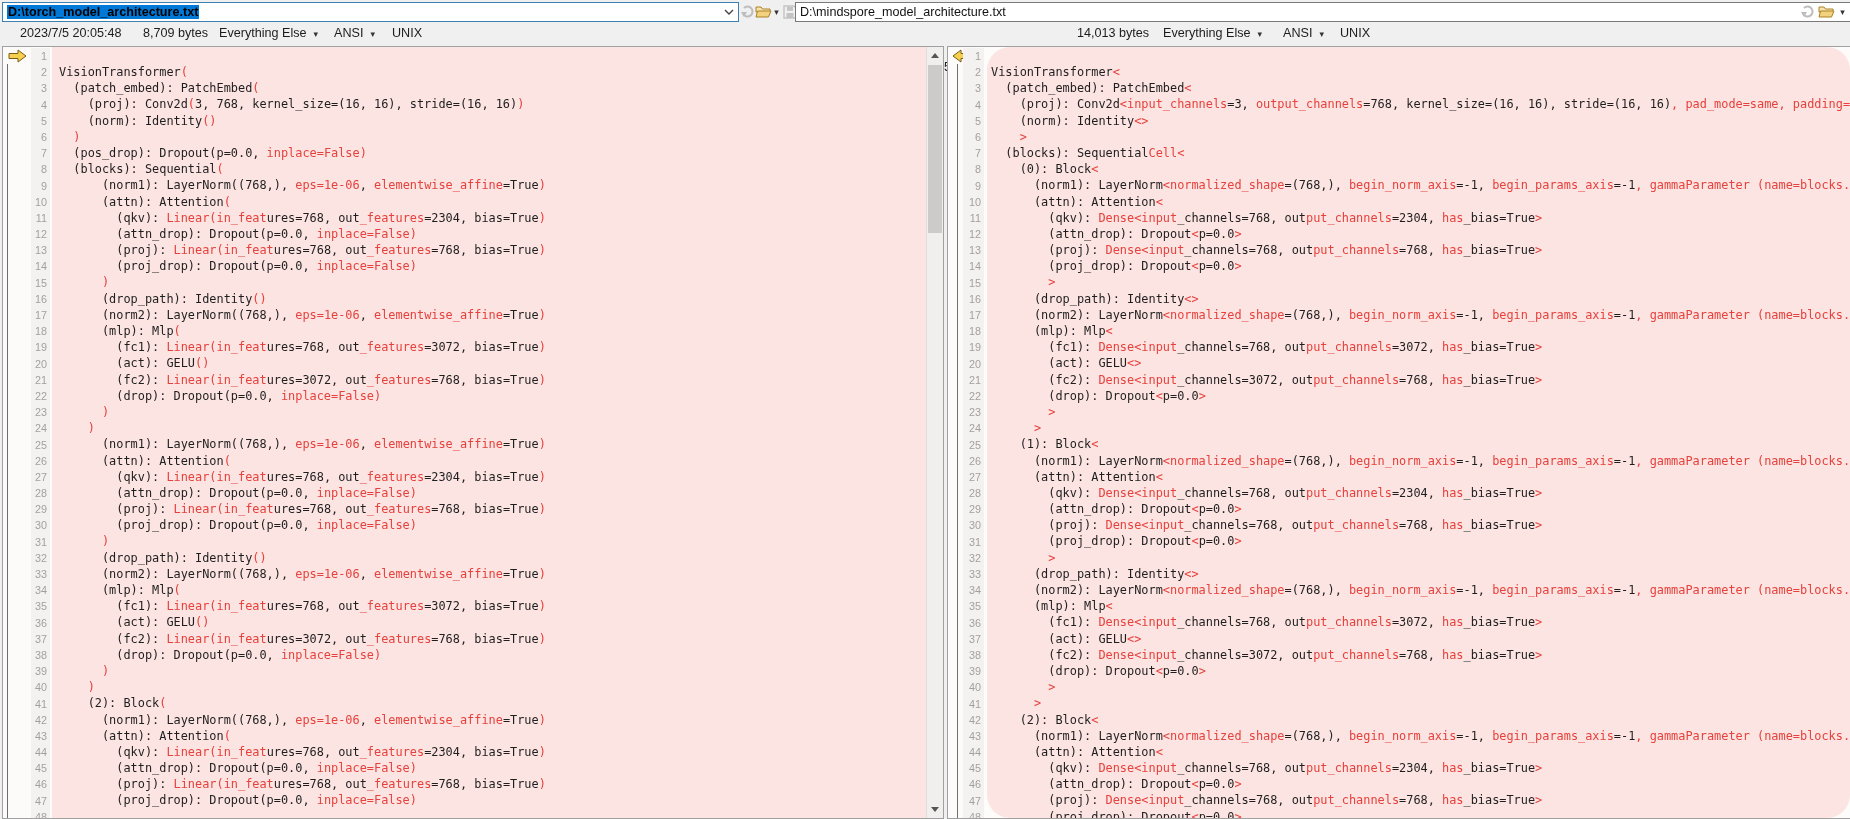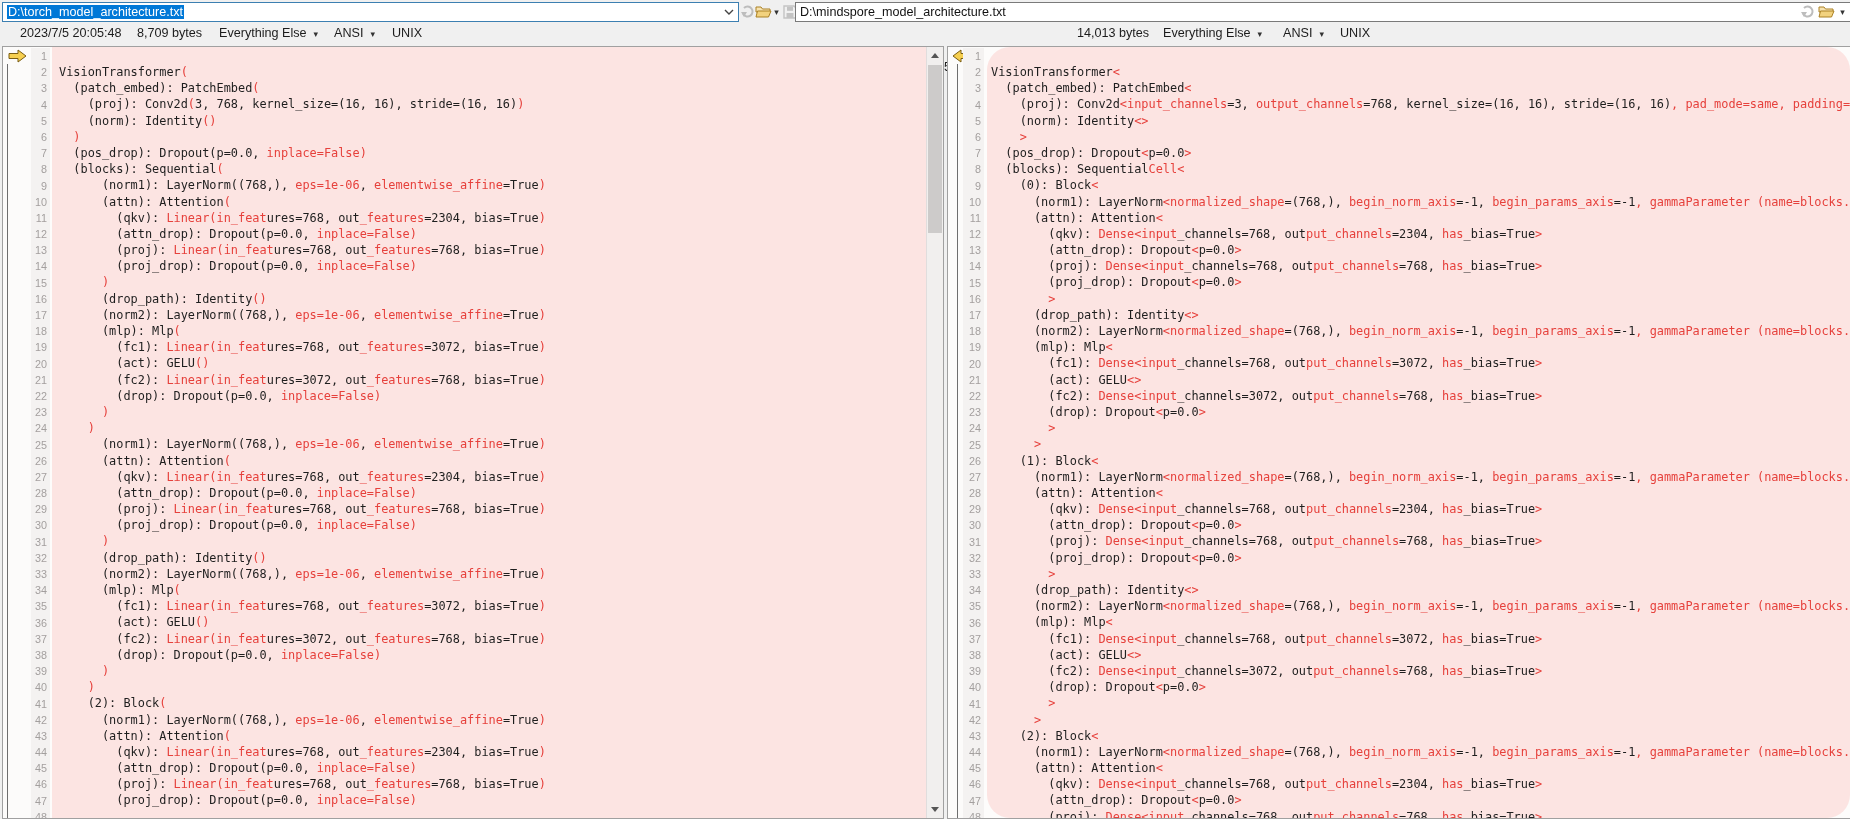--- a/index.html
+++ b/index.html
@@ -2,21 +2,21 @@
 <html><head>
 <meta charset="utf-8">
 <style>
   html,body{margin:0;padding:0;}
   body{width:1850px;height:819px;overflow:hidden;background:#f0f0f0;position:relative;
        font-family:"Liberation Sans",sans-serif;}
   
   .combo{position:absolute;top:2px;height:20px;background:#fff;border:1px solid #7a7a7a;box-sizing:border-box;}
   .combo.focused{border-color:#3c7fb1;}
   .combo .txt{position:absolute;left:4px;top:2px;font-size:12.6px;white-space:pre;color:#111;}
-  .combo .txt.sel{background:#0078d7;color:#ffffff;padding:0 1px;}
+  .combo .txt.sel{background:#0078d7;color:#000000;padding:0 1px;font-weight:bold;}
   .combo .dd{position:absolute;right:1px;top:1px;bottom:1px;width:17px;display:flex;align-items:center;justify-content:center;background:#fff;}
   
   .iconbtn{position:absolute;top:3px;width:18px;height:17px;display:flex;align-items:center;justify-content:center;}
   
   .info{position:absolute;top:26px;font-size:12.6px;color:#1c1c1c;white-space:pre;}
   .caret{font-size:9px;color:#333;}
   
   .pane{position:absolute;top:46px;height:773px;background:#fdfcfb;border:1px solid #a0a0a0;box-sizing:border-box;overflow:hidden;}
   .pane.noright{border-right:none;}
   .arrowcol{position:absolute;top:0;bottom:0;left:0;width:30px;background:#fcfbfa;}
@@ -87,21 +87,21 @@
   <svg width="17" height="13" viewBox="0 0 17 13">
     <path d="M1 2 h5 l1.5 2 H15 v3 H1 z" fill="#f7e3b0" stroke="#ab8125" stroke-width="1"></path>
     <path d="M2.5 6 H16 l-2.5 6 H1 z" fill="#f2d27e" stroke="#ab8125" stroke-width="1"></path>
   </svg>
 </span>
 <span class="iconbtn" style="left:1838px;width:9px;">
   <span class="caret">▾</span>
 </span>
 
 <span class="info" style="left:20px;">2023/7/5 20:05:48</span>
-<span class="info" style="left:137px;">8,709 bytes</span>
+<span class="info" style="left:143px;">8,709 bytes</span>
 <span class="info" style="left:219px;"><span>Everything Else</span>&nbsp;&nbsp;<span class="caret">▾</span></span>
 <span class="info" style="left:334px;"><span>ANSI</span>&nbsp;&nbsp;<span class="caret">▾</span></span>
 <span class="info" style="left:392px;">UNIX</span>
 
 <span class="info" style="left:902px;margin-top:34px;">2023/7/5 20:06:07</span>
 <span class="info" style="left:1077px;">14,013 bytes</span>
 <span class="info" style="left:1163px;"><span>Everything Else</span>&nbsp;&nbsp;<span class="caret">▾</span></span>
 <span class="info" style="left:1283px;"><span>ANSI</span>&nbsp;&nbsp;<span class="caret">▾</span></span>
 <span class="info" style="left:1340px;">UNIX</span>
 
@@ -277,21 +277,20 @@
       <div class="num">46</div>
       <div class="num">47</div>
       <div class="num">48</div>
     </div>
   <div class="codearea" style="left:39px;right:0;padding-left:4px;border-radius:23px;" id="code-right">
       <div class="line"><span class="k">VisionTransformer</span><span class="r">&lt;</span></div>
       <div class="line"><span class="k">  (patch_embed): PatchEmbed</span><span class="r">&lt;</span></div>
       <div class="line"><span class="k">    (proj): Conv2d</span><span class="r">&lt;input_channels</span><span class="k">=3, </span><span class="r">output_channels</span><span class="k">=768, kernel_size=(16, 16), stride=(16, 16)</span><span class="r">, pad_mode=same, padding=0, </span></div>
       <div class="line"><span class="k">    (norm): Identity</span><span class="r">&lt;&gt;</span></div>
       <div class="line"><span class="k">    </span><span class="r">&gt;</span></div>
-      <div class="line"><span class="k">  (pos_drop): Dropout</span><span class="r">&lt;</span><span class="k">p=0.0</span><span class="r">&gt;</span></div>
       <div class="line"><span class="k">  (blocks): Sequential</span><span class="r">Cell&lt;</span></div>
       <div class="line"><span class="k">    (0): Block</span><span class="r">&lt;</span></div>
       <div class="line"><span class="k">      (norm1): LayerNorm</span><span class="r">&lt;normalized_shape</span><span class="k">=(768,), </span><span class="r">begin_norm_axis</span><span class="k">=-1, </span><span class="r">begin_params_axis</span><span class="k">=-1</span><span class="r">, gammaParameter (name=blocks.0.n</span></div>
       <div class="line"><span class="k">      (attn): Attention</span><span class="r">&lt;</span></div>
       <div class="line"><span class="k">        (qkv): </span><span class="r">Dense&lt;input</span><span class="k">_channels=768, out</span><span class="r">put_channels</span><span class="k">=2304, </span><span class="r">has</span><span class="k">_bias=True</span><span class="r">&gt;</span></div>
       <div class="line"><span class="k">        (attn_drop): Dropout</span><span class="r">&lt;</span><span class="k">p=0.0</span><span class="r">&gt;</span></div>
       <div class="line"><span class="k">        (proj): </span><span class="r">Dense&lt;input</span><span class="k">_channels=768, out</span><span class="r">put_channels</span><span class="k">=768, </span><span class="r">has</span><span class="k">_bias=True</span><span class="r">&gt;</span></div>
       <div class="line"><span class="k">        (proj_drop): Dropout</span><span class="r">&lt;</span><span class="k">p=0.0</span><span class="r">&gt;</span></div>
       <div class="line"><span class="k">        </span><span class="r">&gt;</span></div>
       <div class="line"><span class="k">      (drop_path): Identity</span><span class="r">&lt;&gt;</span></div>

